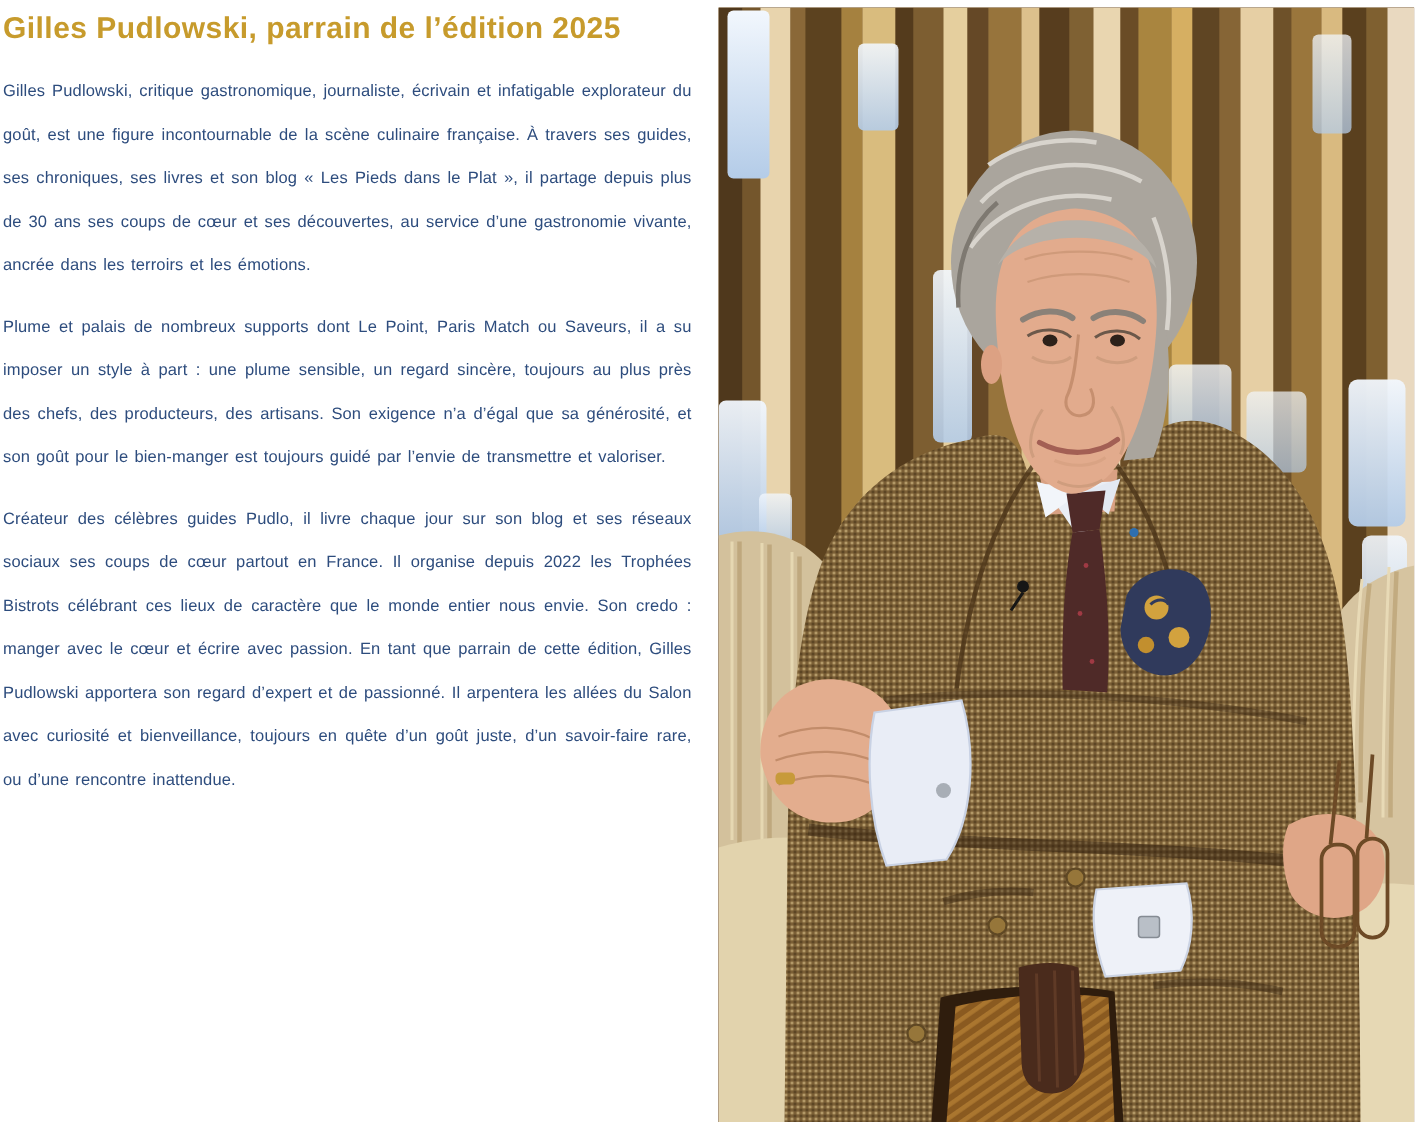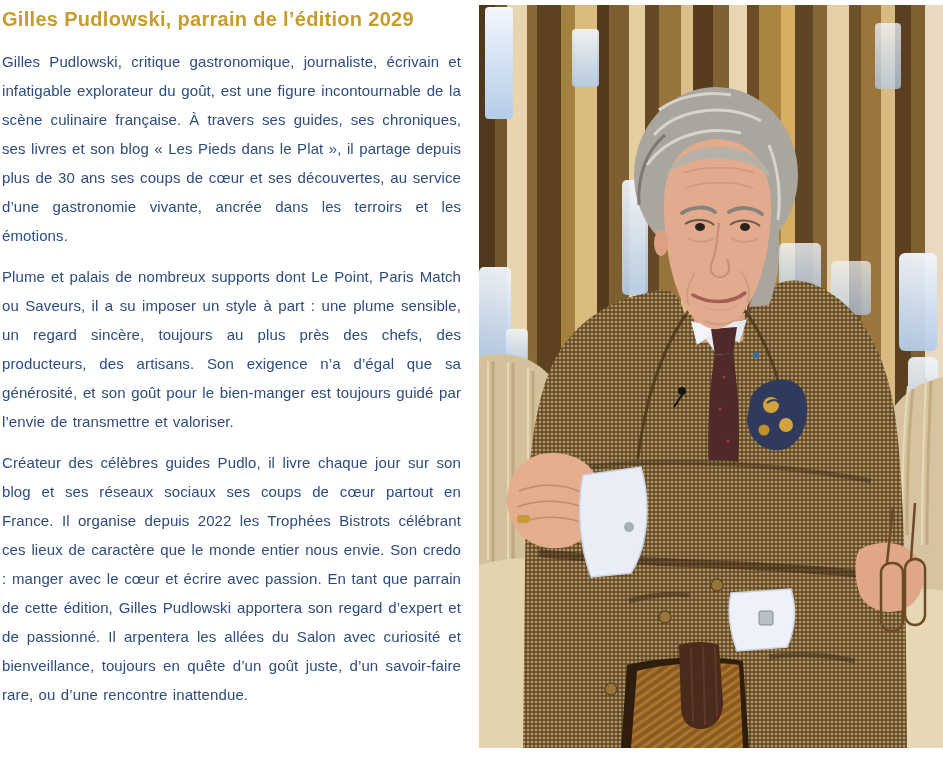--- a/index.html
+++ b/index.html
@@ -8,36 +8,36 @@
     font-family:"Liberation Sans", sans-serif; overflow:hidden;
   }
   .text-col { position:absolute; left:2px; top:7px; width:459px; }
   .title {
     margin:0 0 16px 0;
     font-size:20px; font-weight:bold; line-height:1.2;
     letter-spacing:0.3px; color:#c79b2c;
   }
   .para {
     margin:0 0 12px 0;
-    font-size:15px; line-height:29px; color:#2d4c7d;
+    font-size:11px; line-height:29px; color:#2d4c7d;
     text-align:justify; letter-spacing:0.1px; word-spacing:1px;
   }
   .photo-col {
     position:absolute; left:479px; top:5px; width:464px; height:743px;
     overflow:hidden; background:#7a5c32;
   }
   .photo-col svg { display:block; width:464px; height:743px; }
 </style>
 </head>
 <body>
 
 <div class="page">
 
   <div class="text-col">
-    <h1 class="title">Gilles Pudlowski, parrain de l’édition 2029</h1>
+    <h1 class="title">Gilles Pudlowski, parrain de l’édition 2025</h1>
     <p class="para">Gilles Pudlowski, critique gastronomique, journaliste, écrivain et infatigable explorateur du goût, est une figure incontournable de la scène culinaire française. À travers ses guides, ses chroniques, ses livres et son blog « Les Pieds dans le Plat », il partage depuis plus de 30 ans ses coups de cœur et ses découvertes, au service d’une gastronomie vivante, ancrée dans les terroirs et les émotions.</p>
     <p class="para">Plume et palais de nombreux supports dont Le Point, Paris Match ou Saveurs, il a su imposer un style à part : une plume sensible, un regard sincère, toujours au plus près des chefs, des producteurs, des artisans. Son exigence n’a d’égal que sa générosité, et son goût pour le bien-manger est toujours guidé par l’envie de transmettre et valoriser.</p>
     <p class="para">Créateur des célèbres guides Pudlo, il livre chaque jour sur son blog et ses réseaux sociaux ses coups de cœur partout en France. Il organise depuis 2022 les Trophées Bistrots célébrant ces lieux de caractère que le monde entier nous envie. Son credo : manger avec le cœur et écrire avec passion. En tant que parrain de cette édition, Gilles Pudlowski apportera son regard d’expert et de passionné. Il arpentera les allées du Salon avec curiosité et bienveillance, toujours en quête d’un goût juste, d’un savoir-faire rare, ou d’une rencontre inattendue.</p>
   </div>
 
   <div class="photo-col">
     <svg viewBox="0 0 464 743" xmlns="http://www.w3.org/2000/svg">
       <defs>
         <pattern id="tweed" width="4" height="4" patternUnits="userSpaceOnUse">
           <rect width="4" height="4" fill="#7b5f36"></rect>

